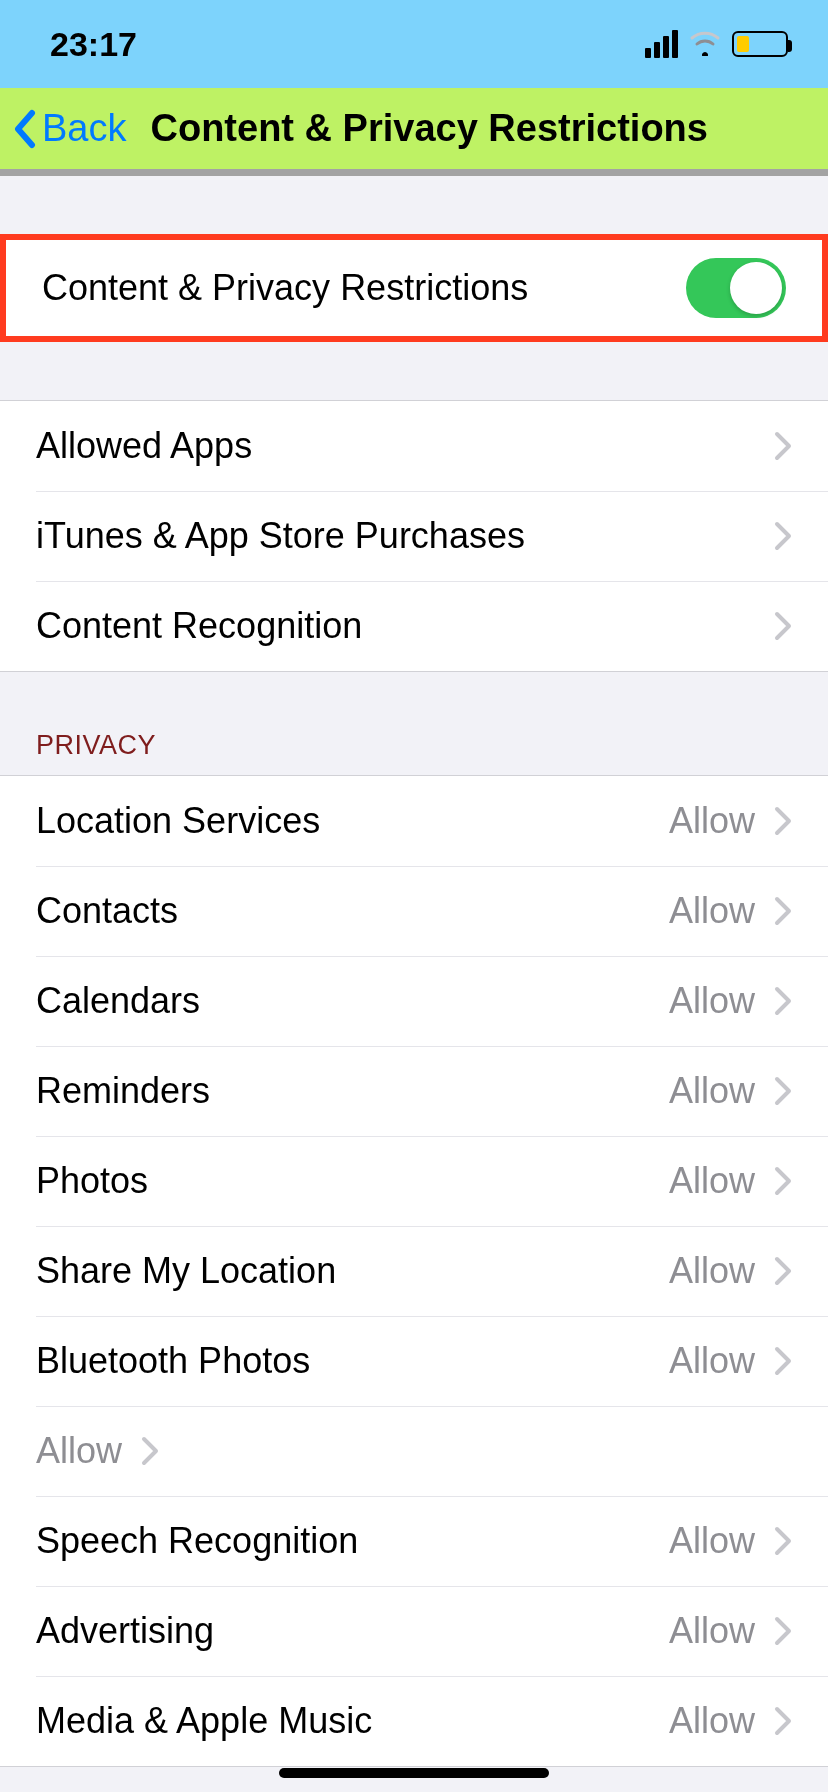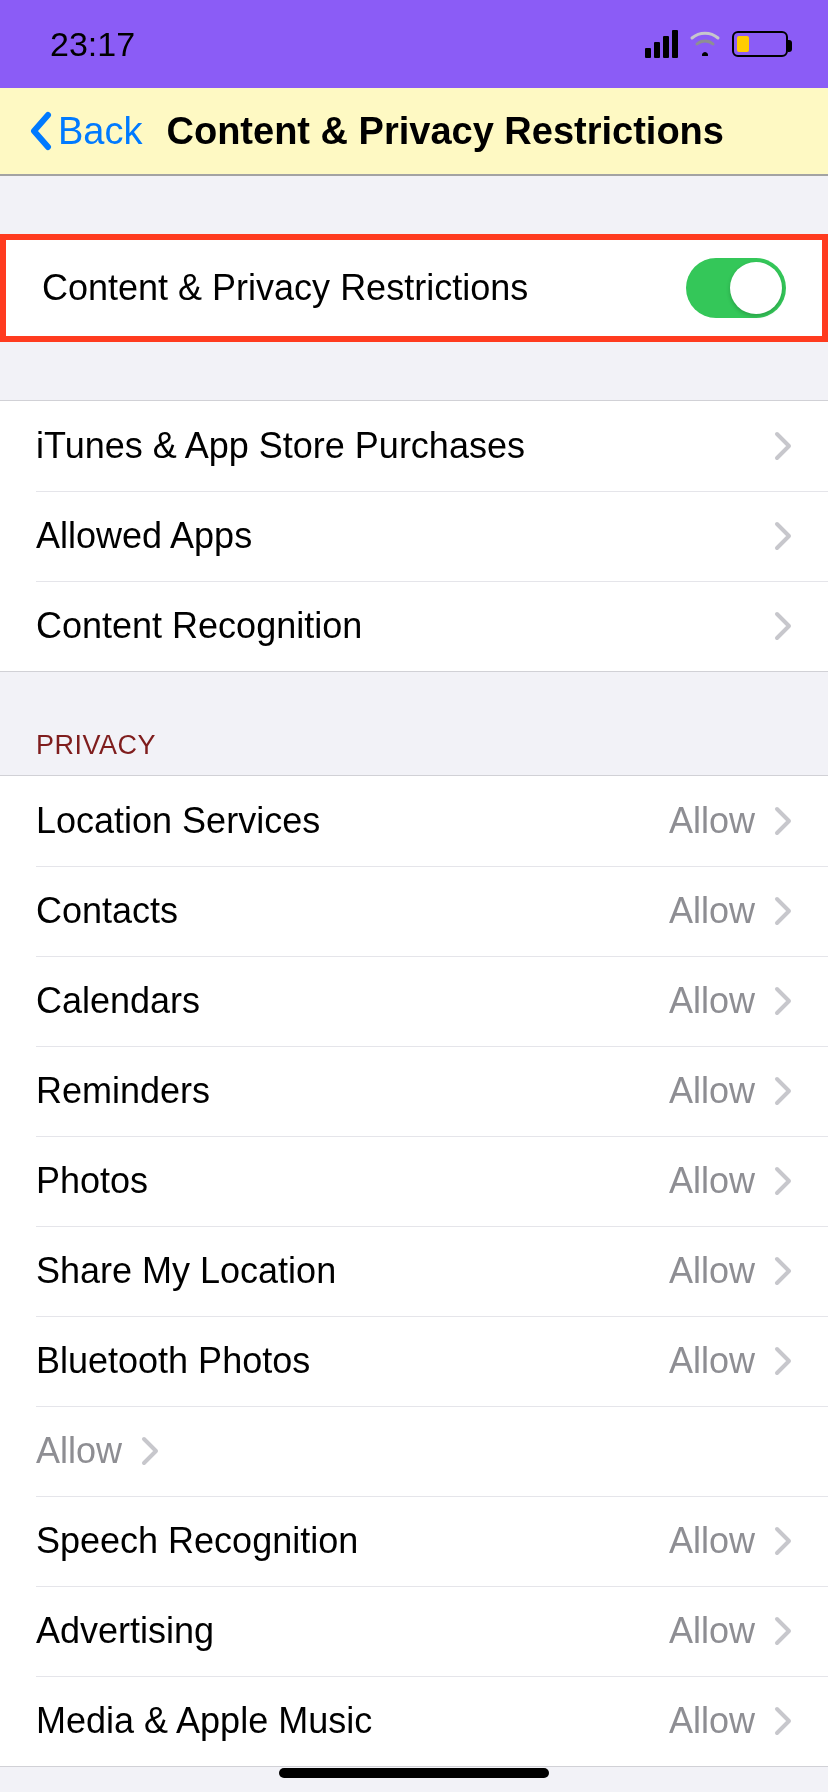--- a/index.html
+++ b/index.html
@@ -14,22 +14,22 @@
   .root { width: 828px; height: 1792px; display: flex; flex-direction: column; }
 
   
   .status-bar {
     height: 88px;
     display: flex;
     align-items: center;
     justify-content: space-between;
     padding: 0 40px 0 50px;
     font-size: 34px;
-    font-weight: 400;
-    background: #8b5cf6;
+    font-weight: 700;
+    background: #7dd3fc;
   }
   .status-right { display: flex; align-items: center; gap: 10px; }
   .signal-bars { display: flex; align-items: flex-end; gap: 3px; }
   .signal-bars span { width: 6px; background: #000; border-radius: 1px; }
   .signal-bars span:nth-child(1){height:10px;}
   .signal-bars span:nth-child(2){height:16px;}
   .signal-bars span:nth-child(3){height:22px;}
   .signal-bars span:nth-child(4){height:28px;}
   .wifi { display:inline-block; }
   .battery {
@@ -42,24 +42,24 @@
     width:4px; height:12px; background:#000; border-radius:0 3px 3px 0;
   }
   .battery .lvl{
     width:12px; height:16px; background:#ffcc00; border-radius:2px; margin-left:3px;
   }
 
   
   .nav-bar {
     height: 88px;
     display:flex; align-items:center;
-    background:#fef9c3;
-    border-bottom:2px solid #a3a3a3;
+    background:#bef264;
+    border-bottom:7px solid #a3a3a3;
     position:relative;
-    padding: 0 18px;
+    padding: 0 2px;
   }
   .nav-back {
     display:flex; align-items:center;
     color:#007aff; font-size:38px; font-weight:400;
     padding-left: 10px;
   }
   .nav-back svg { margin-right: 4px; }
   .nav-title {
     font-size: 38px; font-weight:600;
     margin-left: 24px;
@@ -165,27 +165,27 @@
               <div class="knob"></div>
             </div>
         </div>
       </div>
     </div>
 
     <div class="gap-after-toggle"></div>
 
     <div class="group">
       <div class="row">
+        <div class="row-label">Allowed Apps</div>
+        <svg class="chevron" width="18" height="30" viewBox="0 0 18 30">
+            <polyline points="3,3 15,15 3,27" fill="none" stroke="#c7c7cc" stroke-width="4" stroke-linecap="round" stroke-linejoin="round"></polyline>
+          </svg>
+      </div>
+      <div class="row">
         <div class="row-label">iTunes &amp; App Store Purchases</div>
-        <svg class="chevron" width="18" height="30" viewBox="0 0 18 30">
-            <polyline points="3,3 15,15 3,27" fill="none" stroke="#c7c7cc" stroke-width="4" stroke-linecap="round" stroke-linejoin="round"></polyline>
-          </svg>
-      </div>
-      <div class="row">
-        <div class="row-label">Allowed Apps</div>
         <svg class="chevron" width="18" height="30" viewBox="0 0 18 30">
             <polyline points="3,3 15,15 3,27" fill="none" stroke="#c7c7cc" stroke-width="4" stroke-linecap="round" stroke-linejoin="round"></polyline>
           </svg>
       </div>
       <div class="row">
         <div class="row-label">Content Recognition</div>
         <svg class="chevron" width="18" height="30" viewBox="0 0 18 30">
             <polyline points="3,3 15,15 3,27" fill="none" stroke="#c7c7cc" stroke-width="4" stroke-linecap="round" stroke-linejoin="round"></polyline>
           </svg>
       </div>

